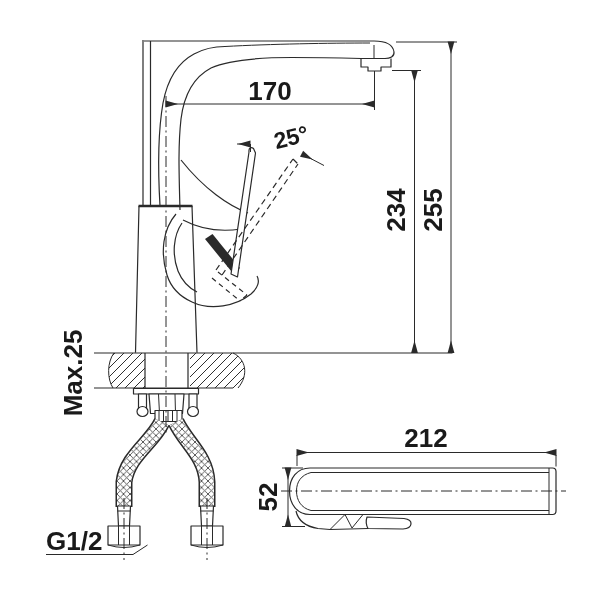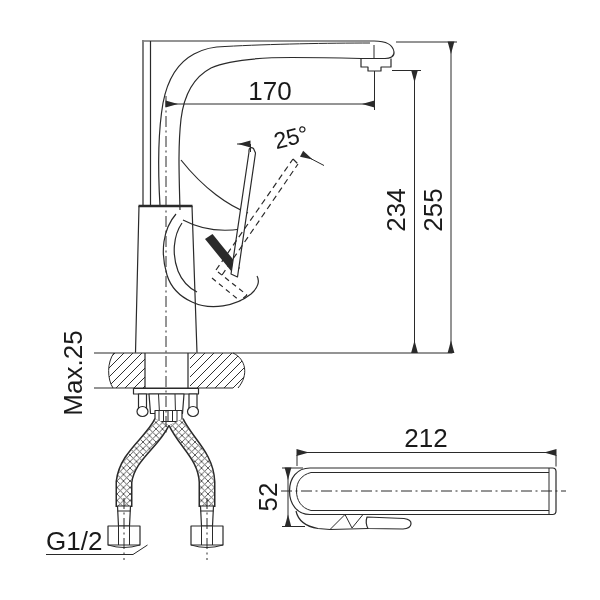--- a/index.html
+++ b/index.html
@@ -1,20 +1,21 @@
 <!DOCTYPE html>
 <html style="--background: #ffffff; --line: #2a2a2a; --text: #1a1a1a;"><head>
 <meta charset="utf-8">
 <style>
   html,body{margin:0;padding:0;background:#fff;}
   .stage{
     position:relative;width:600px;height:600px;
     background:var(--background,#ffffff);
     font-family:"Liberation Sans",sans-serif;
     overflow:hidden;
+    font-weight:bold;
   }
   svg{display:block}
   .ln{fill:none;stroke:var(--line,#2a2a2a);stroke-width:1.2;stroke-linejoin:round;stroke-linecap:butt}
   .thin{stroke-width:1}
   .thk{stroke-width:2.4}
   .fw{fill:#ffffff}
   .fl{fill:var(--line,#2a2a2a);stroke:none}
   .cl{fill:none;stroke:var(--line,#2a2a2a);stroke-width:1;stroke-dasharray:11 3.5 2 3.5}
   .dsh{fill:none;stroke:var(--line,#2a2a2a);stroke-width:1.2;stroke-dasharray:6 4}
   .dsh2{fill:none;stroke:var(--line,#2a2a2a);stroke-width:1.2;stroke-dasharray:5 4}

